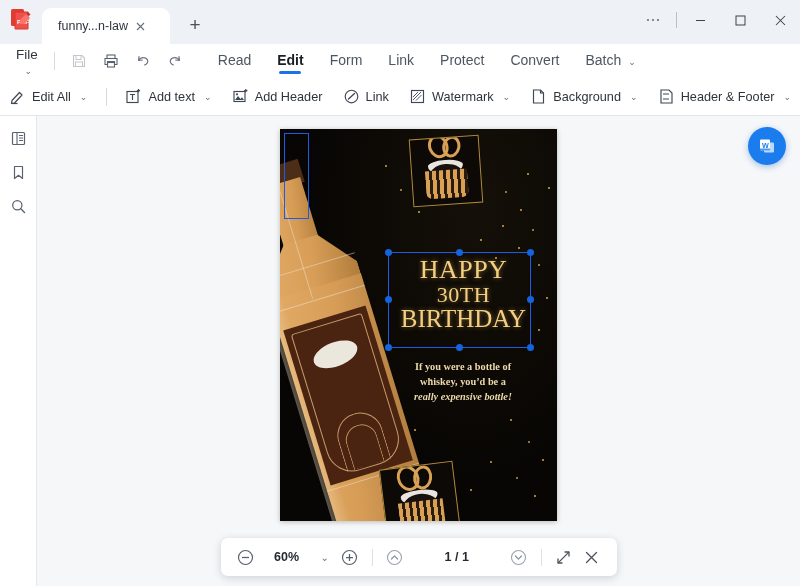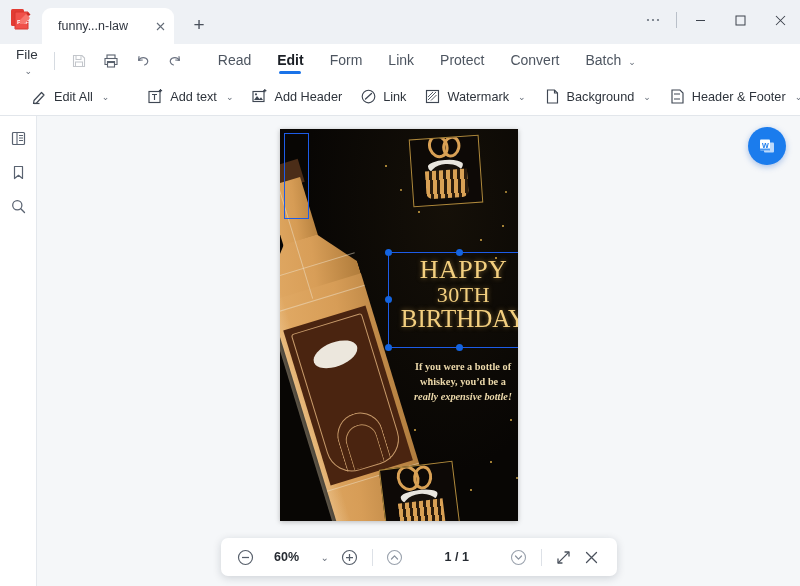--- a/index.html
+++ b/index.html
@@ -28,22 +28,22 @@
     width: 42px; height: 44px;
     display: flex; align-items: center; justify-content: center;
     padding-bottom: 6px;
   }
   .tab {
     position: relative;
     height: 36px; min-width: 118px;
     background: #ffffff;
     border-radius: 9px 9px 0 0;
     display: flex; align-items: center;
-    padding: 0 4px 0 16px;
-    gap: 24px;
+    padding: 0 20px 0 16px;
+    gap: 4px;
   }
   .tab-label {
     font-size: 12.5px; color: #303640;
     white-space: nowrap;
   }
   .tab-close {
     width: 18px; height: 18px;
     display: flex; align-items: center; justify-content: center;
     color: #646c78; font-size: 13px;
     border-radius: 3px; cursor: pointer;
@@ -99,21 +99,20 @@
     bottom: 1px; width: 22px; height: 3px;
     background: #1a73e8; border-radius: 2px;
   }
   .caret { font-size: 9px; color: #646c78; margin-left: 3px; }
 
   
   .ribbon {
     height: 38px; flex: 0 0 38px;
     background: #ffffff;
     display: flex; align-items: center;
-    padding-left: 22px;
     border-bottom: 1px solid #e2e6eb;
   }
   .rib-item {
     display: flex; align-items: center; gap: 6px;
     font-size: 12.7px; color: #2e343c;
     padding: 5px 9px; border-radius: 4px; cursor: pointer;
     white-space: nowrap;
   }
   .rib-sep { width: 1px; height: 18px; background: #d6dbe1; margin: 0 10px; }
   .rib-gap { width: 16px; }
@@ -137,21 +136,21 @@
   .canvas {
     flex: 1 1 auto; position: relative;
     background: #f5f7f9;
     overflow: hidden;
   }
 
   
   .page {
     position: absolute;
     left: 243px; top: 13px;
-    width: 238px; height: 392px;
+    width: 277px; height: 392px;
     background: #0a0705;
     box-shadow: 0 1px 5px rgba(0,0,0,.25);
     overflow: hidden;
   }
   .poster { position: absolute; inset: 0; background:
       radial-gradient(ellipse at 70% 20%, #151008 0%, #080604 60%),
       #070504; }
 
   
   .speck { position:absolute; border-radius:50%; background:#e0b24a; opacity:.85; }

